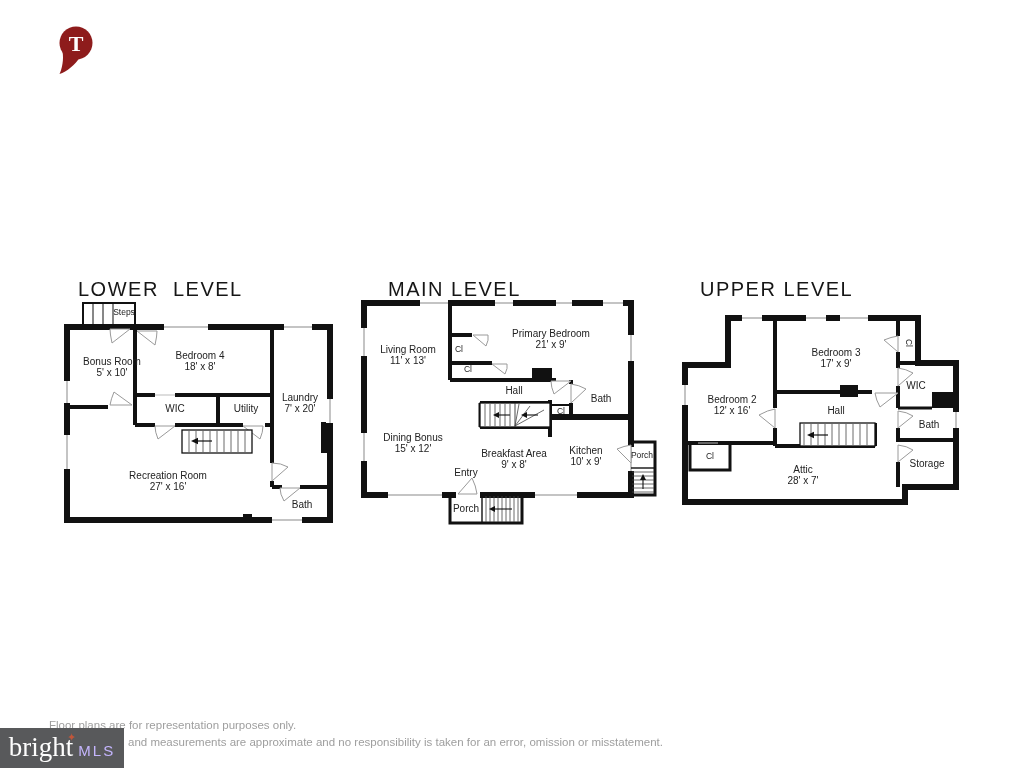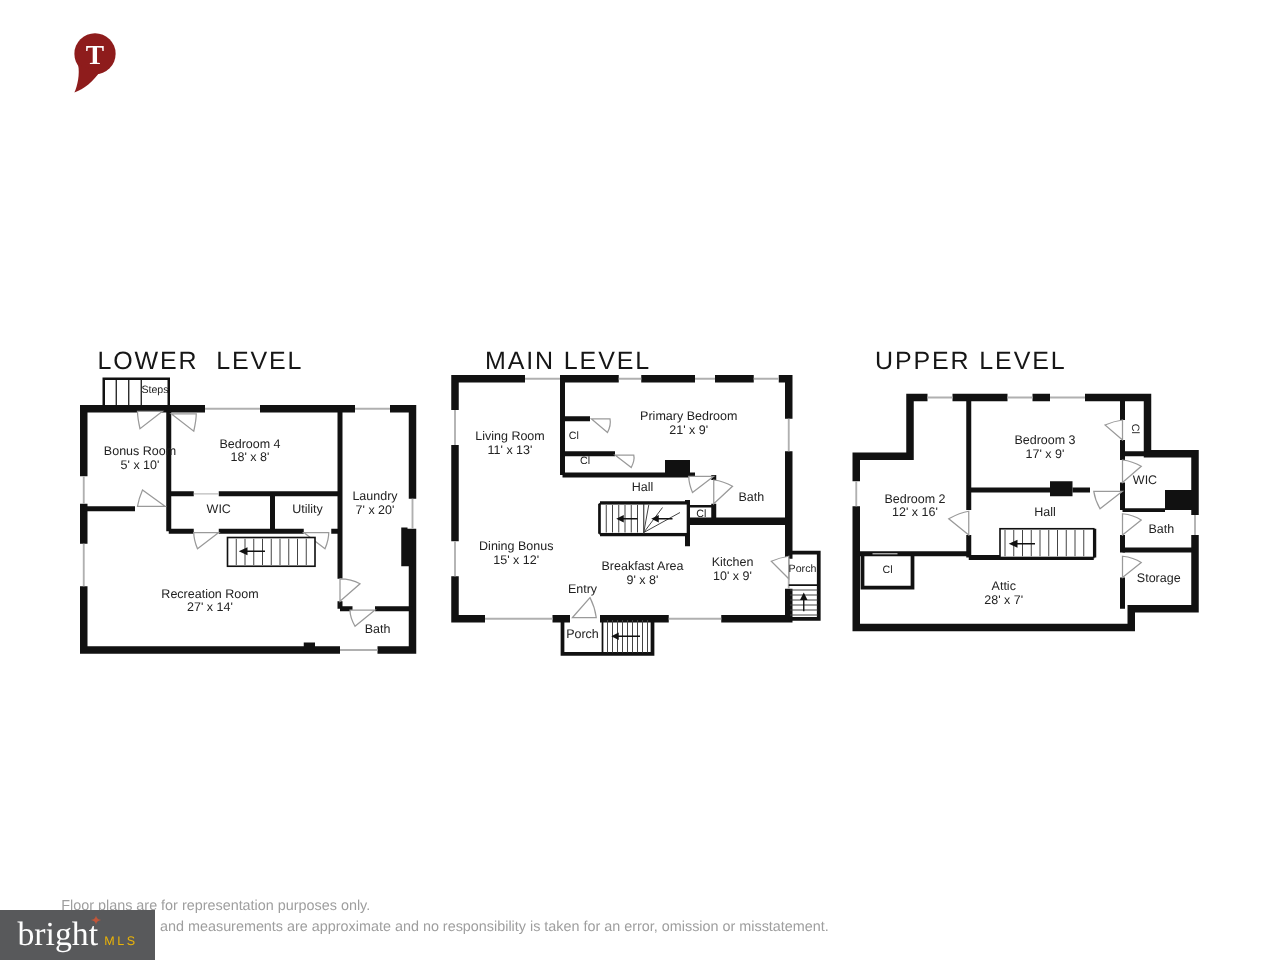--- a/index.html
+++ b/index.html
@@ -18,21 +18,21 @@
       font-size:10px;line-height:11px;white-space:nowrap;}
   .rl.small{font-size:8.5px;}
   .rl.rot{transform:translate(-50%,-50%) rotate(90deg);}
   
   .disc{position:absolute;color:#9e9e9e;font-size:11.5px;line-height:13px;z-index:1;}
   .mls-box{position:absolute;left:0;top:728px;width:124px;height:40px;background:#58595b;z-index:2;
            display:flex;align-items:baseline;justify-content:center;gap:5px;padding-top:2px;box-sizing:border-box;}
   .mls-brand{position:relative;color:#fdfdfd;font-family:"Liberation Serif","DejaVu Serif",serif;
              font-size:27px;line-height:34px;}
   .mls-star{position:absolute;right:-3px;top:2px;color:#c0563a;font-size:11px;line-height:11px;}
-  .mls-suffix{color:#eab308;font-size:10px;letter-spacing:2px;}
+  .mls-suffix{color:#c4b5fd;font-size:15px;letter-spacing:2px;}
 </style>
 </head>
 <body>
 
 <div class="stage">
 
   <div class="brand">
     <svg width="40" height="52" viewBox="0 0 40 52">
       <circle cx="20" cy="19" r="16.5" fill="#8e1c1c"></circle>
       <path d="M6.5,28 C8,35 6,45 3.5,50 C11,47.5 19,41 24,33 Z" fill="#8e1c1c"></path>
@@ -247,21 +247,21 @@
     <div>18' x 8'</div>
   </div>
   <div class="rl" style="left:175px;top:408px">WIC</div>
   <div class="rl" style="left:246px;top:408px">Utility</div>
   <div class="rl" style="left:300px;top:403px">
     <div>Laundry</div>
     <div>7' x 20'</div>
   </div>
   <div class="rl" style="left:168px;top:481px">
     <div>Recreation Room</div>
-    <div>27' x 14'</div>
+    <div>27' x 16'</div>
   </div>
   <div class="rl" style="left:302px;top:504px">Bath</div>
 
   <div class="rl" style="left:408px;top:355px">
     <div>Living Room</div>
     <div>11' x 13'</div>
   </div>
   <div class="rl" style="left:551px;top:339px">
     <div>Primary Bedroom</div>
     <div>21' x 9'</div>

